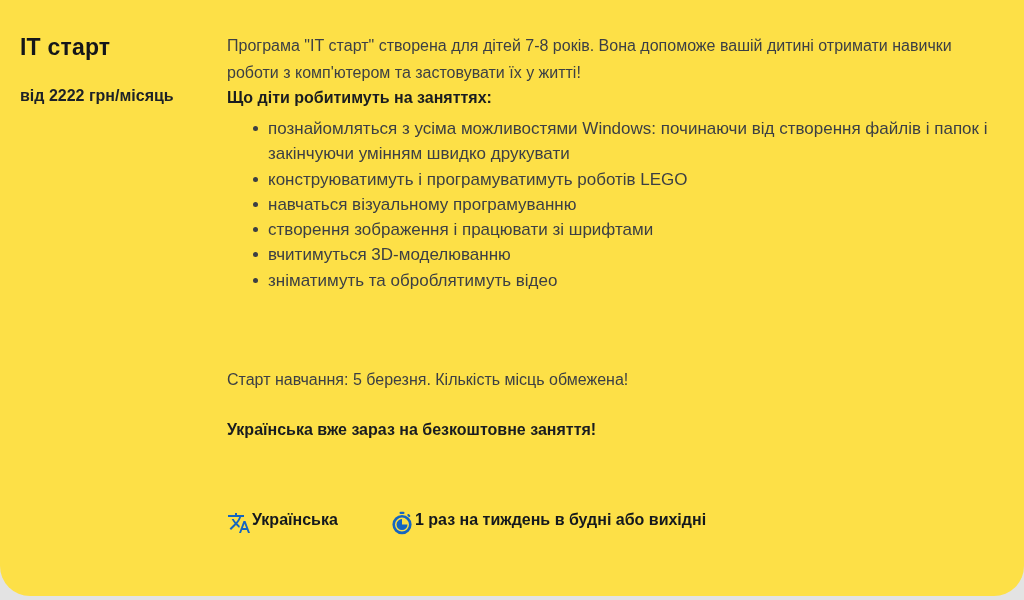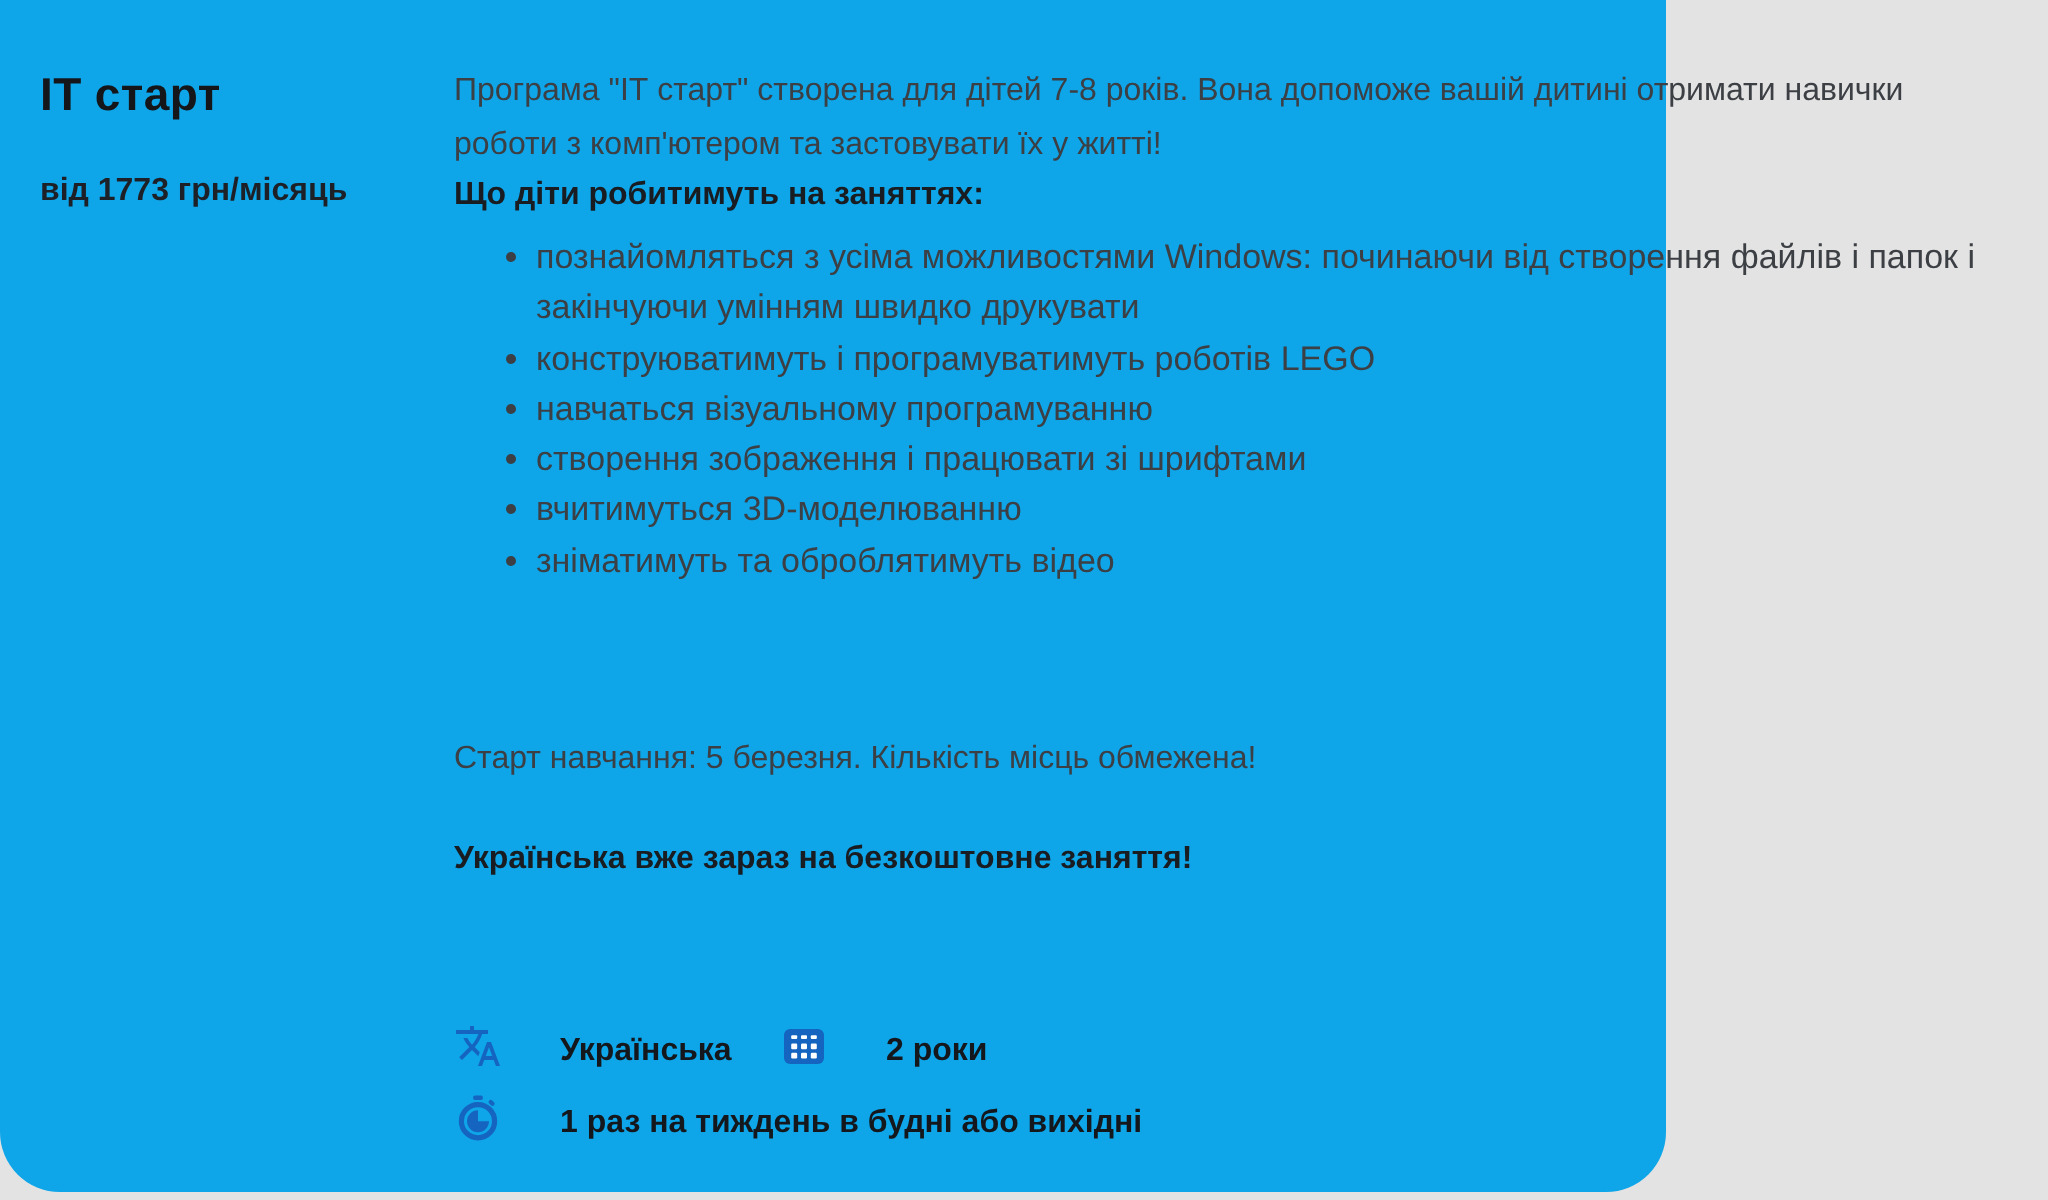--- a/index.html
+++ b/index.html
@@ -5,22 +5,22 @@
   * { margin:0; padding:0; box-sizing:border-box; }
   html,body { width:1024px; height:600px; }
   body {
     font-family:"Liberation Sans", sans-serif;
     background:#e3e3e3;
     position:relative;
     overflow:hidden;
   }
   .card {
     position:absolute; top:0; left:0;
-    width:833px; height:596px;
-    background:#0ea5e9;
+    width:1024px; height:596px;
+    background:#fde047;
     border-radius:0 0 30px 30px;
   }
   
   .course-title {
     position:absolute; left:20px; top:34px;
     font-size:23px; font-weight:bold; color:#14161a;
     letter-spacing:0.2px;
   }
   .course-price {
     position:absolute; left:20px; top:87px;
@@ -59,33 +59,33 @@
     font-size:16px; font-weight:bold; color:#191c20;
   }
   
   .details {
     position:absolute; left:227px; top:505px;
     display:grid;
     grid-template-columns:163px auto;
     grid-auto-rows:36px;
     align-items:center;
   }
-  .detail-item { display:flex; align-items:flex-end; gap:29px; }
+  .detail-item { display:flex; align-items:flex-start; gap:1px; }
   .detail-item .d-icon { width:24px; height:24px; flex:0 0 24px; display:block; }
   .detail-label {
     font-size:16px; font-weight:bold; color:#14181d; white-space:nowrap;
   }
 </style>
 </head>
 <body>
 
 <div class="card">
 
   <div class="course-title">ІТ старт</div>
-  <div class="course-price">від 1773 грн/місяць</div>
+  <div class="course-price">від 2222 грн/місяць</div>
 
   <p class="desc">Програма "ІТ старт" створена для дітей 7-8 років. Вона допоможе вашій дитині отримати навички роботи з комп'ютером та застовувати їх у житті!</p>
 
   <div class="activities-heading">Що діти робитимуть на заняттях:</div>
 
   <ul class="activities">
     <li>познайомляться з усіма можливостями Windows: починаючи від створення файлів і папок і закінчуючи умінням швидко друкувати</li>
     <li>конструюватимуть і програмуватимуть роботів LEGO</li>
     <li>навчаться візуальному програмуванню</li>
     <li>створення зображення і працювати зі шрифтами</li>
@@ -99,35 +99,20 @@
 
   <div class="details">
 
     <div class="detail-item">
       <svg class="d-icon" viewBox="0 0 24 24" fill="#1565c0">
         <path d="M12.87 15.07l-2.54-2.51.03-.03c1.74-1.94 2.98-4.17 3.71-6.53H17V4h-7V2H8v2H1v1.99h11.17C11.5 7.92 10.44 9.75 9 11.35 8.07 10.32 7.3 9.19 6.69 8h-2c.73 1.63 1.73 3.17 2.98 4.56l-5.09 5.02L4 19l5-5 3.11 3.11.76-2.04zM18.5 10h-2L12 22h2l1.12-3h4.75L21 22h2l-4.5-12zm-2.62 7l1.62-4.33L19.12 17h-3.24z"></path>
       </svg>
       <span class="detail-label">Українська</span>
     </div>
 
-    <div class="detail-item">
-      <svg class="d-icon" viewBox="0 0 24 24">
-        <rect x="2" y="3.5" width="20" height="17.5" rx="3" fill="#1565c0"></rect>
-        <rect x="5.6" y="6.6" width="3" height="1.9" rx="0.5" fill="#ffffff"></rect>
-        <rect x="10.5" y="6.6" width="3" height="1.9" rx="0.5" fill="#ffffff"></rect>
-        <rect x="15.4" y="6.6" width="3" height="1.9" rx="0.5" fill="#ffffff"></rect>
-        <rect x="5.6" y="10.8" width="3" height="2.8" rx="0.6" fill="#ffffff"></rect>
-        <rect x="10.5" y="10.8" width="3" height="2.8" rx="0.6" fill="#ffffff"></rect>
-        <rect x="15.4" y="10.8" width="3" height="2.8" rx="0.6" fill="#ffffff"></rect>
-        <rect x="5.6" y="15.4" width="3" height="2.8" rx="0.6" fill="#ffffff"></rect>
-        <rect x="10.5" y="15.4" width="3" height="2.8" rx="0.6" fill="#ffffff"></rect>
-        <rect x="15.4" y="15.4" width="3" height="2.8" rx="0.6" fill="#ffffff"></rect>
-      </svg>
-      <span class="detail-label">2 роки</span>
-    </div>
 
 
     <div class="detail-item">
       <svg class="d-icon" viewBox="0 0 24 24">
         <rect x="9.5" y="0.8" width="5" height="2.2" rx="1.1" fill="#1565c0"></rect>
         <rect x="17.1" y="3.4" width="3.4" height="2.1" rx="1.05" fill="#1565c0" transform="rotate(45 18.8 4.45)"></rect>
         <circle cx="12" cy="13.6" r="8.3" fill="none" stroke="#1565c0" stroke-width="2.6"></circle>
         <path d="M12 13.6 L12 8.1 A5.5 5.5 0 1 0 17.5 13.6 Z" fill="#1565c0"></path>
       </svg>
       <span class="detail-label">1 раз на тиждень в будні або вихідні</span>

